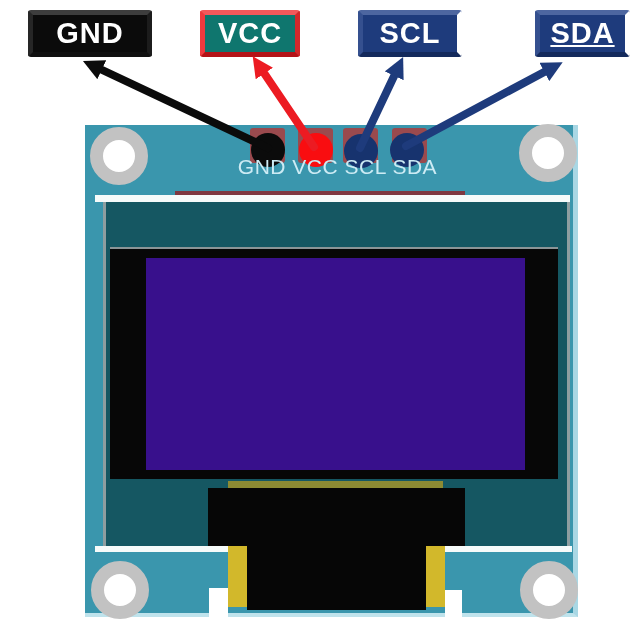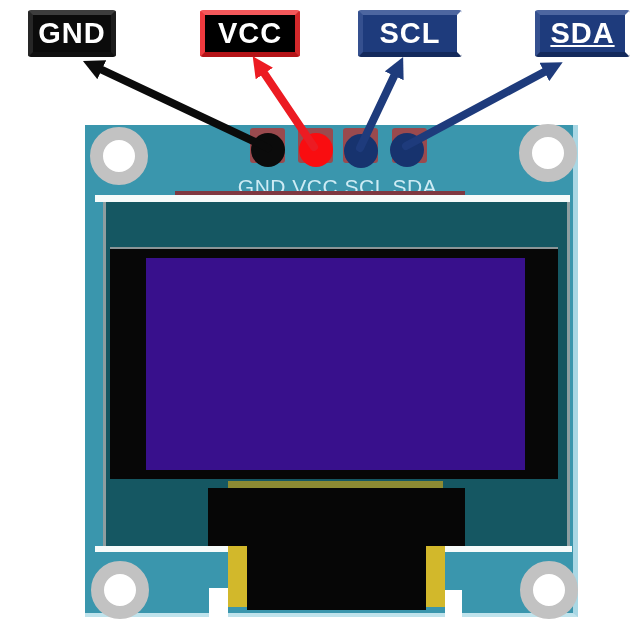--- a/index.html
+++ b/index.html
@@ -11,21 +11,21 @@
   .callout{position:absolute;top:10px;height:47px;box-sizing:border-box;
            display:flex;align-items:center;justify-content:center;
            color:#ffffff;font-weight:bold;font-size:29px;letter-spacing:1px;
            border-style:solid;border-width:5px;border-radius:3px;}
   .callout-black{border-top-color:#3d3d3d;border-left-color:#262626;
                  border-right-color:#1c1c1c;border-bottom-color:#101010;}
   .callout-red{border-top-color:#f4585b;border-left-color:#ef3a3e;
                border-right-color:#d2282b;border-bottom-color:#b41317;}
   .callout-navy{border-top-color:#4d66a0;border-left-color:#35508f;
                 border-right-color:#1a326a0;border-bottom-color:#142a5c;}
-  #callout-gnd{left:28px;width:88px;}
+  #callout-gnd{left:28px;width:124px;}
   #callout-vcc{left:200px;width:100px;}
   #callout-scl{left:358px;width:104px;text-align:right;}
   #callout-sda{left:535px;width:95px;}
 
   
   #board{left:85px;top:125px;width:493px;height:492px;box-sizing:border-box;
          border-right:5px solid #a9d7e4;border-bottom:4px solid #bfe3ec;}
 
   .hole{position:absolute;width:32px;height:32px;border:13px solid #c2c2c2;
         border-radius:50%;background:#ffffff;}
@@ -34,21 +34,21 @@
   #hole-bl{left:6px;top:436px;}
   #hole-br{left:435px;top:436px;}
 
   .pad{position:absolute;top:3px;width:35px;height:35px;border-radius:3px;}
   #pad-1{left:165px;} #pad-2{left:213px;} #pad-3{left:258px;} #pad-4{left:307px;}
 
   .pin-dot{position:absolute;width:34px;height:34px;border-radius:50%;}
   #dot-gnd{left:166px;top:8px;} #dot-vcc{left:214px;top:8px;}
   #dot-scl{left:259px;top:9px;} #dot-sda{left:305px;top:8px;}
 
-  #silkscreen{left:150px;top:50px;width:205px;height:24px;line-height:24px;
+  #silkscreen{left:150px;top:30px;width:205px;height:24px;line-height:24px;
               text-align:center;font-size:21px;letter-spacing:.5px;}
 
   #maroon-line{left:90px;top:66px;width:290px;height:4px;background:#7e3840;}
   #white-line-top{left:10px;top:70px;width:475px;height:7px;background:#f6fbfa;}
   #frame{left:18px;top:77px;width:467px;height:344px;box-sizing:border-box;
          border-left:3px solid #8e9ea0;border-right:3px solid #8e9ea0;}
   #white-line-bottom{left:10px;top:421px;width:477px;height:6px;background:#f6fbfa;}
 
   #bezel{left:25px;top:122px;width:448px;height:232px;box-sizing:border-box;
          border-top:2px solid #8b9597;}
@@ -101,21 +101,21 @@
   <div id="flex" class="abs" style="background: rgb(140, 138, 51);"></div>
   <div id="connector-upper" class="abs" style="background: rgb(6, 6, 6);"></div>
   <div id="tab-left" class="tab" style="background: rgb(210, 184, 43);"></div>
   <div id="tab-right" class="tab" style="background: rgb(210, 184, 43);"></div>
   <div id="connector-lower" class="abs" style="background: rgb(6, 6, 6);"></div>
   <div id="notch-left" class="notch"></div>
   <div id="notch-right" class="notch"></div>
 </div>
 
 <div id="callout-gnd" class="callout callout-black" style="background: rgb(11, 11, 11);">GND</div>
-<div id="callout-vcc" class="callout callout-red" style="background: #000000;">VCC</div>
+<div id="callout-vcc" class="callout callout-red" style="background: #0f766e;">VCC</div>
 <div id="callout-scl" class="callout callout-navy" style="background: rgb(30, 59, 124);">SCL</div>
 <div id="callout-sda" class="callout callout-navy" style="background: rgb(30, 59, 124); text-decoration: underline;">SDA</div>
 
 <svg id="arrow-layer" viewBox="0 0 636 626">
   <defs>
     <marker id="head-black" viewBox="0 0 10 10" refX="2" refY="5" markerWidth="2.6" markerHeight="2.6" orient="auto">
       <path d="M0,0 L10,5 L0,10 z" style="fill: rgb(11, 11, 11);"></path>
     </marker>
     <marker id="head-red" viewBox="0 0 10 10" refX="2" refY="5" markerWidth="2.6" markerHeight="2.6" orient="auto">
       <path d="M0,0 L10,5 L0,10 z" style="fill: rgb(236, 27, 34);"></path>

